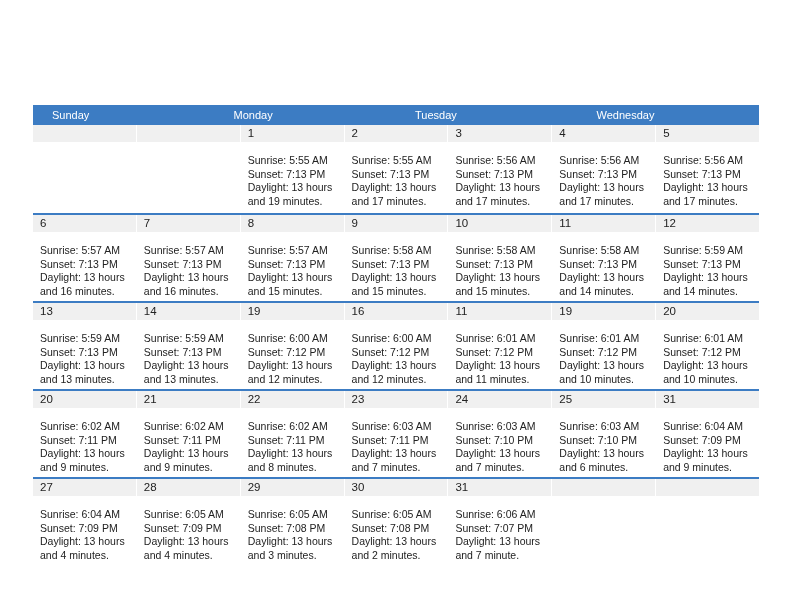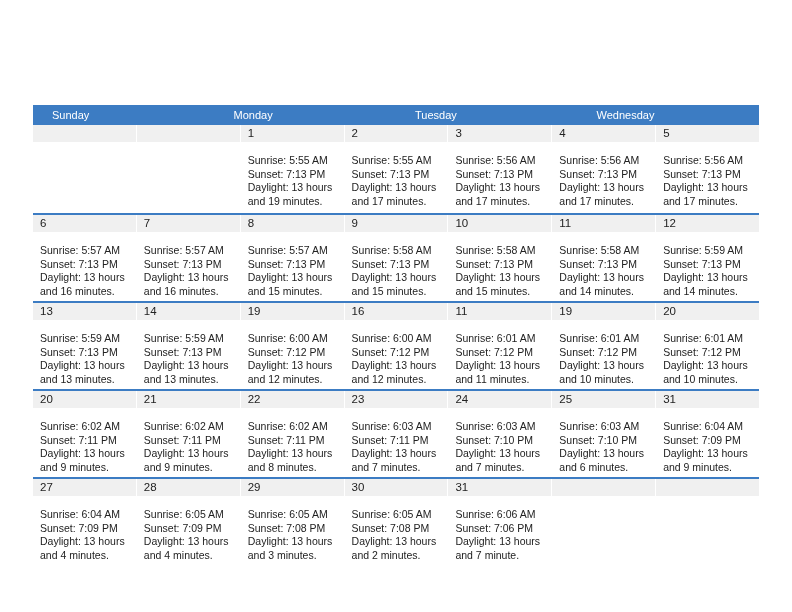--- a/index.html
+++ b/index.html
@@ -448,21 +448,21 @@
               <div>Sunrise: 6:05 AM</div>
               <div>Sunset: 7:08 PM</div>
               <div>Daylight: 13 hours</div>
               <div>and 2 minutes.</div>
             </div>
           </div>
           <div class="day-cell">
             <div class="date-band">31</div>
             <div class="detail">
               <div>Sunrise: 6:06 AM</div>
-              <div>Sunset: 7:06 PM</div>
+              <div>Sunset: 7:07 PM</div>
               <div>Daylight: 13 hours</div>
               <div>and 7 minute.</div>
             </div>
           </div>
           <div class="day-cell empty">
             <div class="date-band"></div>
           </div>
           <div class="day-cell empty">
             <div class="date-band"></div>
           </div>

